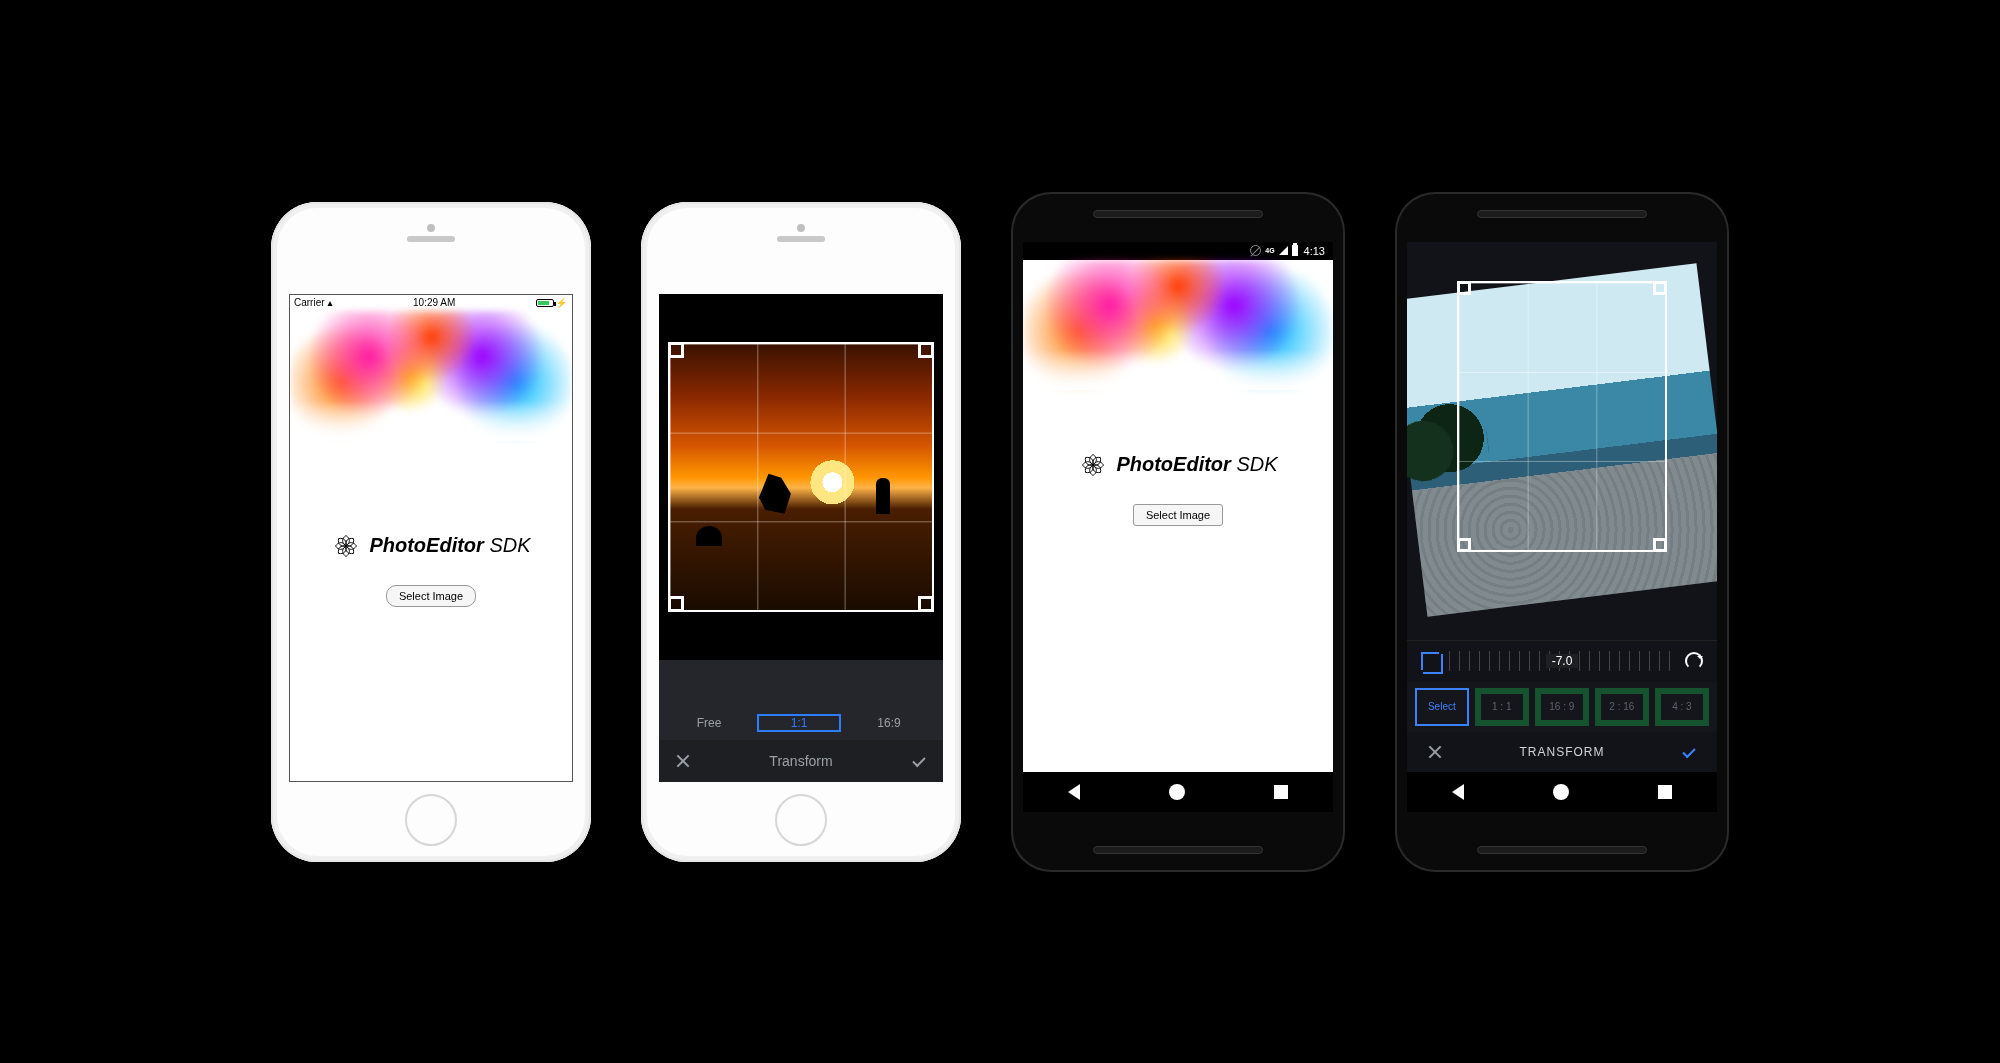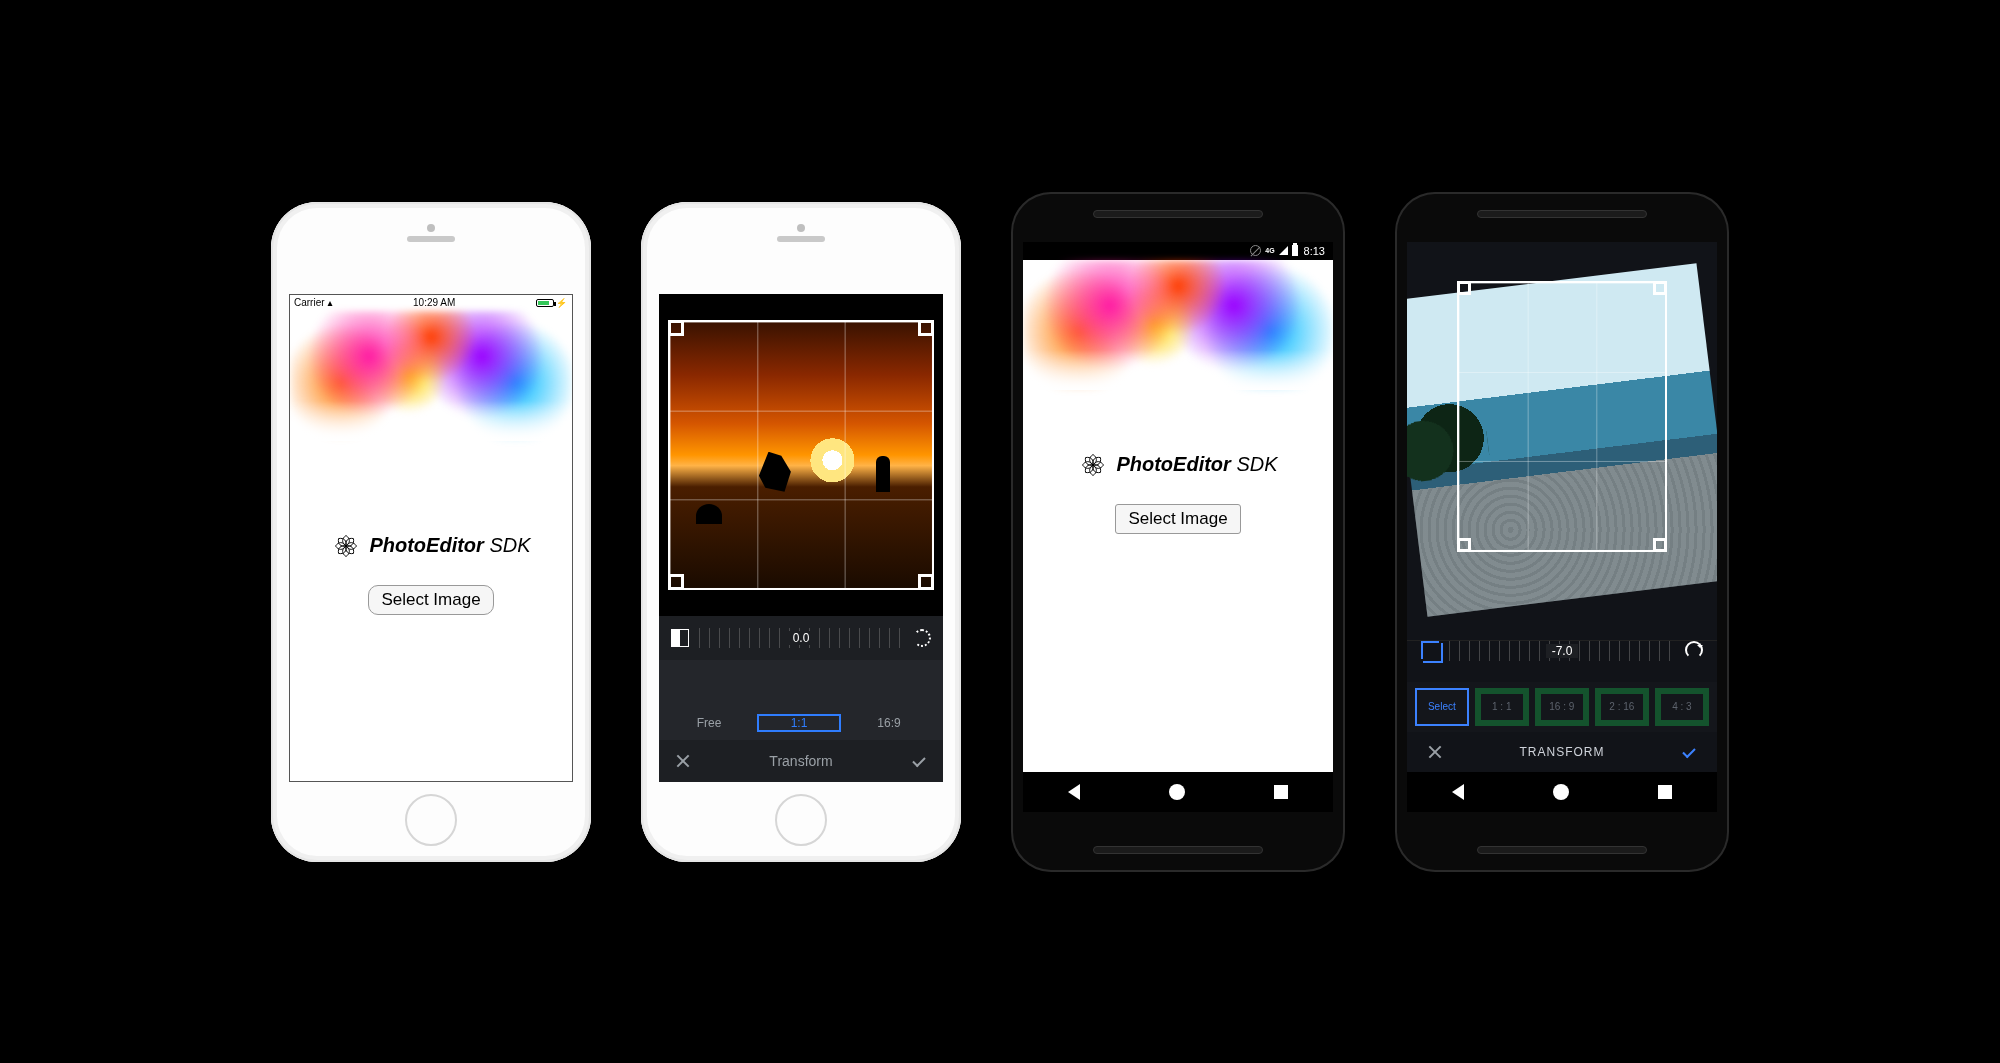--- a/index.html
+++ b/index.html
@@ -118,21 +118,21 @@
     display: flex; align-items: center; justify-content: center; gap: 8px;
     margin-top: 90px;
   }
   .sdk-block.android-block { margin-top: 60px; }
   .flower-icon { width: 30px; height: 30px; stroke: #000; stroke-width: 1.2; fill: none; }
   .sdk-text { font-size: 20px; font-weight: 400; font-style: italic; color: #000; }
   .sdk-text b { font-weight: 700; font-style: italic; }
 
   .select-btn {
     display: block; margin: 24px auto 0 auto;
-    padding: 4px 12px; font-size: 17px;
+    padding: 4px 12px; font-size: 11px;
     background: #f6f6f6; border: 1px solid #999; border-radius: 10px;
     color: #000;
   }
 
   
   .ios-trans { display: flex; flex-direction: column; height: 100%; }
   .crop-area {
     flex: 1; position: relative; background: #000;
     display: flex; align-items: center; justify-content: center;
   }
@@ -251,21 +251,21 @@
   .beach-crop {
     position: absolute; left: 16%; top: 10%; width: 68%; height: 68%;
     border: 2px solid #fff;
     background:
       linear-gradient(#ffffff55 1px, transparent 1px) 0 0 / 100% 33.33%,
       linear-gradient(90deg, #ffffff55 1px, transparent 1px) 0 0 / 33.33% 100%;
   }
   .beach-crop .corner { position: absolute; width: 14px; height: 14px; border: 3px solid #fff; }
 
   .and-dial {
-    height: 42px; background: #111318; display: flex; padding: 0 14px;
+    height: 42px; background: #111318; display: flex; align-items: center; padding: 0 14px;
     color: #fff; font-size: 12px; border-top: 1px solid #222;
   }
   .crop-ic {
     width: 18px; height: 18px; border: 2px solid #3c82ff; border-right: none; border-bottom: none;
     position: relative;
   }
   .crop-ic::after {
     content: ""; position: absolute; right: -4px; bottom: -4px; width: 18px; height: 18px;
     border: 2px solid #3c82ff; border-left: none; border-top: none;
   }
@@ -342,30 +342,20 @@
           <div class="silhouette sil-skater"></div>
           <div class="silhouette sil-person"></div>
           <div class="silhouette sil-sitter"></div>
           <div class="grid"></div>
           <div class="corner c-tl"></div>
           <div class="corner c-tr"></div>
           <div class="corner c-bl"></div>
           <div class="corner c-br"></div>
         </div>
       </div>
-      <div class="dial-row">
-        <div class="flipbox">
-            <span></span>
-            <span></span>
-          </div>
-        <div class="scale">
-          <span class="val">0.0</span>
-        </div>
-        <div class="rotate-ic"></div>
-      </div>
       <div class="ratio-row">
         <div class="ratio-cell">Free</div>
         <div class="ratio-cell selected">1:1</div>
         <div class="ratio-cell">16:9</div>
       </div>
       <div class="ios-bottom">
         <div class="x-ic"></div>
         <span>Transform</span>
         <div class="chk-ic"></div>
       </div>
@@ -379,21 +369,21 @@
   <div class="screen">
     <div class="and-status">
       <div class="sigbox">
         <div class="no-sig"></div>
         <span class="mini4g">4G</span>
         <div class="triangle"></div>
         <div style="width:6px;height:11px;background:#fff;position:relative;">
           <div style="position:absolute;top:-2px;left:1px;width:4px;height:2px;background:#fff;"></div>
         </div>
       </div>
-      <span>8:13</span>
+      <span>4:13</span>
     </div>
     <div style="flex:1;background:#fff;">
       <div class="splash"></div>
       <div class="fade-white"></div>
       <div class="sdk-block android-block">
         <svg class="flower-icon" viewBox="0 0 40 40">
           <g transform="translate(20 20)">
             <path d="M0,-14 C6,-10 6,-4 0,0 C-6,-4 -6,-10 0,-14 Z"></path>
             <path d="M0,-14 C6,-10 6,-4 0,0 C-6,-4 -6,-10 0,-14 Z" transform="rotate(45)"></path>
             <path d="M0,-14 C6,-10 6,-4 0,0 C-6,-4 -6,-10 0,-14 Z" transform="rotate(90)"></path>

